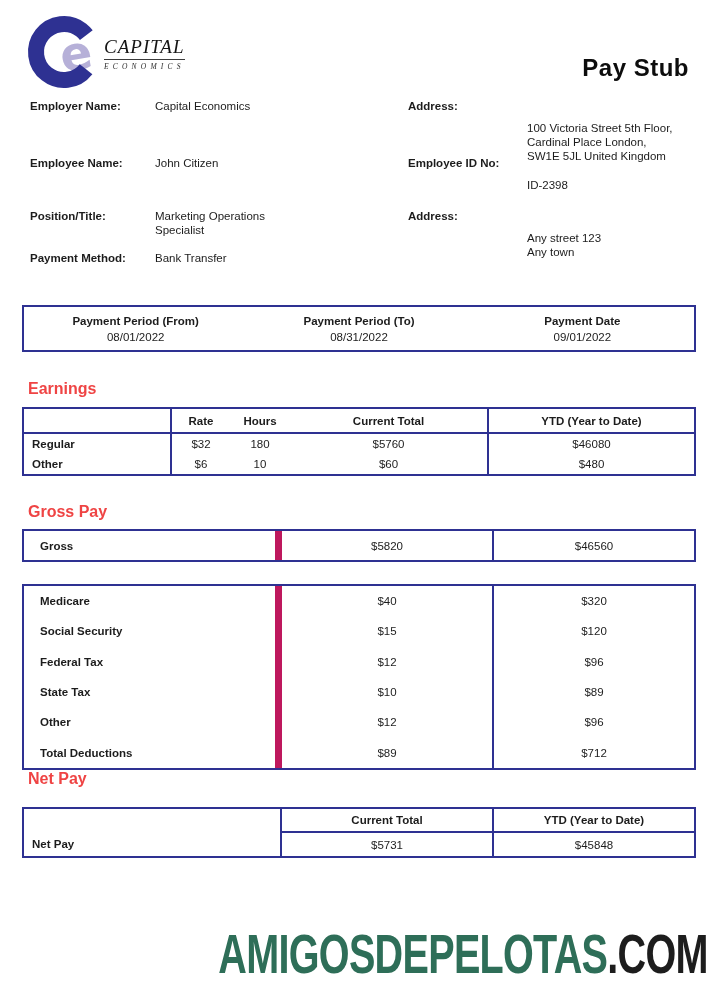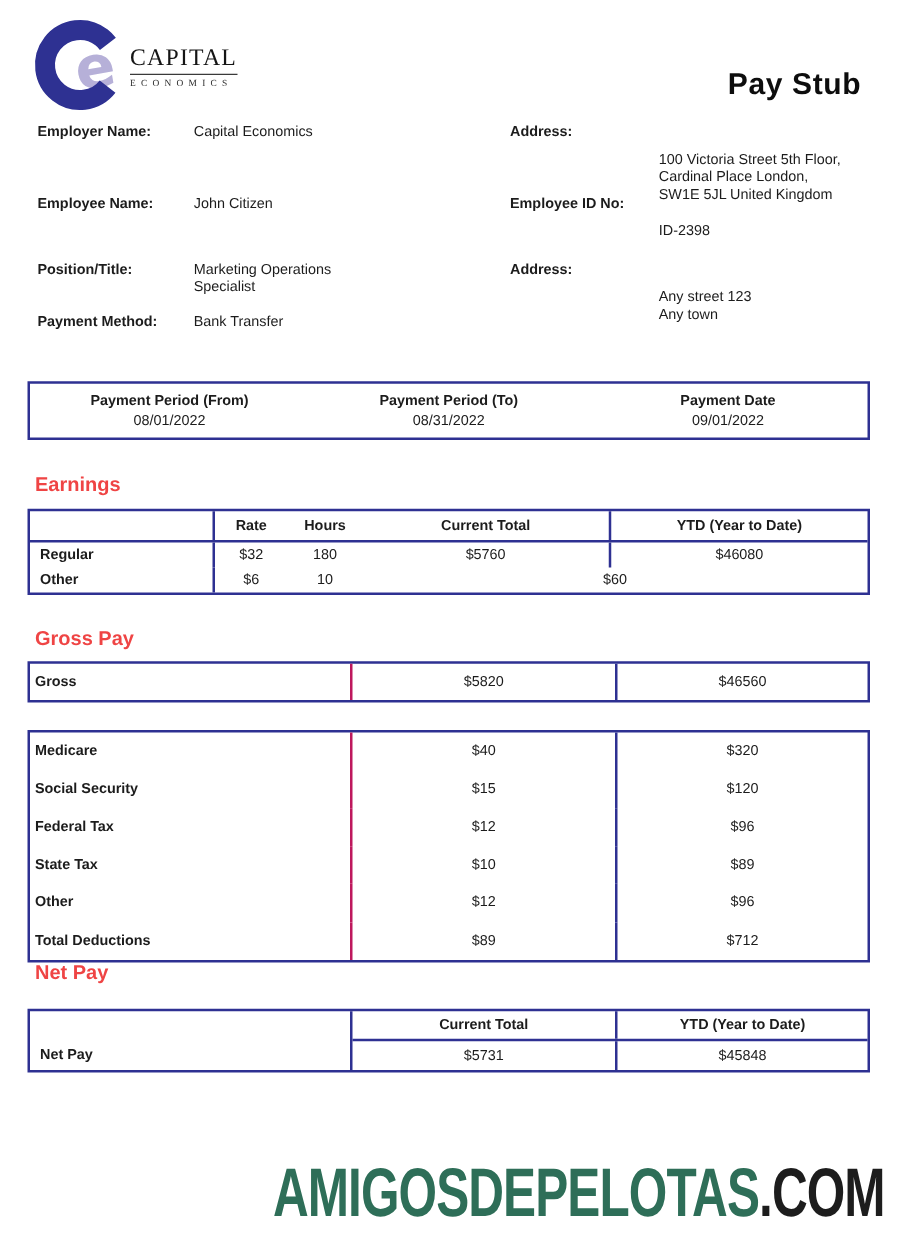--- a/index.html
+++ b/index.html
@@ -5,21 +5,21 @@
   * { margin:0; padding:0; box-sizing:border-box; }
   html,body { background:#e8e8e8; }
   .page {
     position:relative; width:720px; height:1000px; background:#ffffff;
     font-family:"Liberation Sans", sans-serif; color:#1c1c1c; overflow:hidden;
     margin:0 auto;
   }
   
   .logo { position:absolute; left:26px; top:10px; width:180px; height:80px; }
   .logo svg { position:absolute; left:0; top:0; }
-  .logo-text { position:absolute; left:78px; top:26px; }
+  .logo-text { position:absolute; left:78px; top:26px;font-style:italic; }
   .logo-name {
     font-family:"Liberation Serif", serif; font-size:19px; letter-spacing:1px;
     color:#151515; border-bottom:1px solid #3a3a3a; padding-bottom:1px; display:inline-block;
   }
   .logo-sub {
     font-family:"Liberation Serif", serif; font-size:7.5px; letter-spacing:4.2px;
     color:#2b2b2b; margin-top:2px;
   }
   
   .doc-title { position:absolute; top:54px; right:31px; font-size:24px; font-weight:bold; letter-spacing:0.5px; color:#0d0d0d; }
@@ -44,21 +44,21 @@
   .e-head { flex:0 0 25px; border-bottom:2px solid #2e3192; font-weight:bold; }
   .ec-label  { width:148px; align-self:stretch; display:flex; align-items:center; padding-left:8px; border-right:2px solid #2e3192; font-weight:bold; }
   .ec-rate   { width:58px;  text-align:center; }
   .ec-hours  { width:60px;  text-align:center; }
   .ec-cur    { flex:1; text-align:center; }
   .ec-ytd    { width:207px; align-self:stretch; display:flex; align-items:center; justify-content:center; border-left:2px solid #2e3192; }
   
   .gross-table { top:529px; height:33px; display:flex; flex-direction:column; }
   .ded-table   { top:584px; height:186px; display:flex; flex-direction:column; }
   .g-row { display:flex; flex:1; align-items:stretch; }
-  .gc-label { width:258px; border-right:2px solid #be185d; display:flex; align-items:center; padding-left:4px; font-weight:bold; }
+  .gc-label { width:258px; border-right:7px solid #be185d; display:flex; align-items:center; padding-left:16px; font-weight:bold; }
   .gc-cur   { width:210px; display:flex; align-items:center; justify-content:center; }
   .gc-ytd   { flex:1; border-left:2px solid #2e3192; display:flex; align-items:center; justify-content:center; }
   
   .net-table { top:807px; height:51px; display:flex; }
   .n-left { width:258px; border-right:2px solid #2e3192; display:flex; align-items:flex-end; padding:0 0 6px 8px; font-weight:bold; }
   .n-right { flex:1; display:flex; flex-direction:column; }
   .n-hrow { flex:0 0 24px; display:flex; border-bottom:2px solid #2e3192; font-weight:bold; }
   .n-vrow { flex:1; display:flex; }
   .nc-cur { width:210px; display:flex; align-items:center; justify-content:center; }
   .nc-ytd { flex:1; border-left:2px solid #2e3192; display:flex; align-items:center; justify-content:center; }
@@ -143,20 +143,21 @@
       <div class="ec-rate">$32</div>
       <div class="ec-hours">180</div>
       <div class="ec-cur">$5760</div>
       <div class="ec-ytd">$46080</div>
     </div>
     <div class="e-row">
       <div class="ec-label">Other</div>
       <div class="ec-rate">$6</div>
       <div class="ec-hours">10</div>
       <div class="ec-cur">$60</div>
+      <div class="ec-ytd">$480</div>
     </div>
   </div>
 
   <div class="section-title" style="top:503px;">Gross Pay</div>
   <div class="tbl gross-table">
     <div class="g-row">
       <div class="gc-label">Gross</div>
       <div class="gc-cur">$5820</div>
       <div class="gc-ytd">$46560</div>
     </div>

